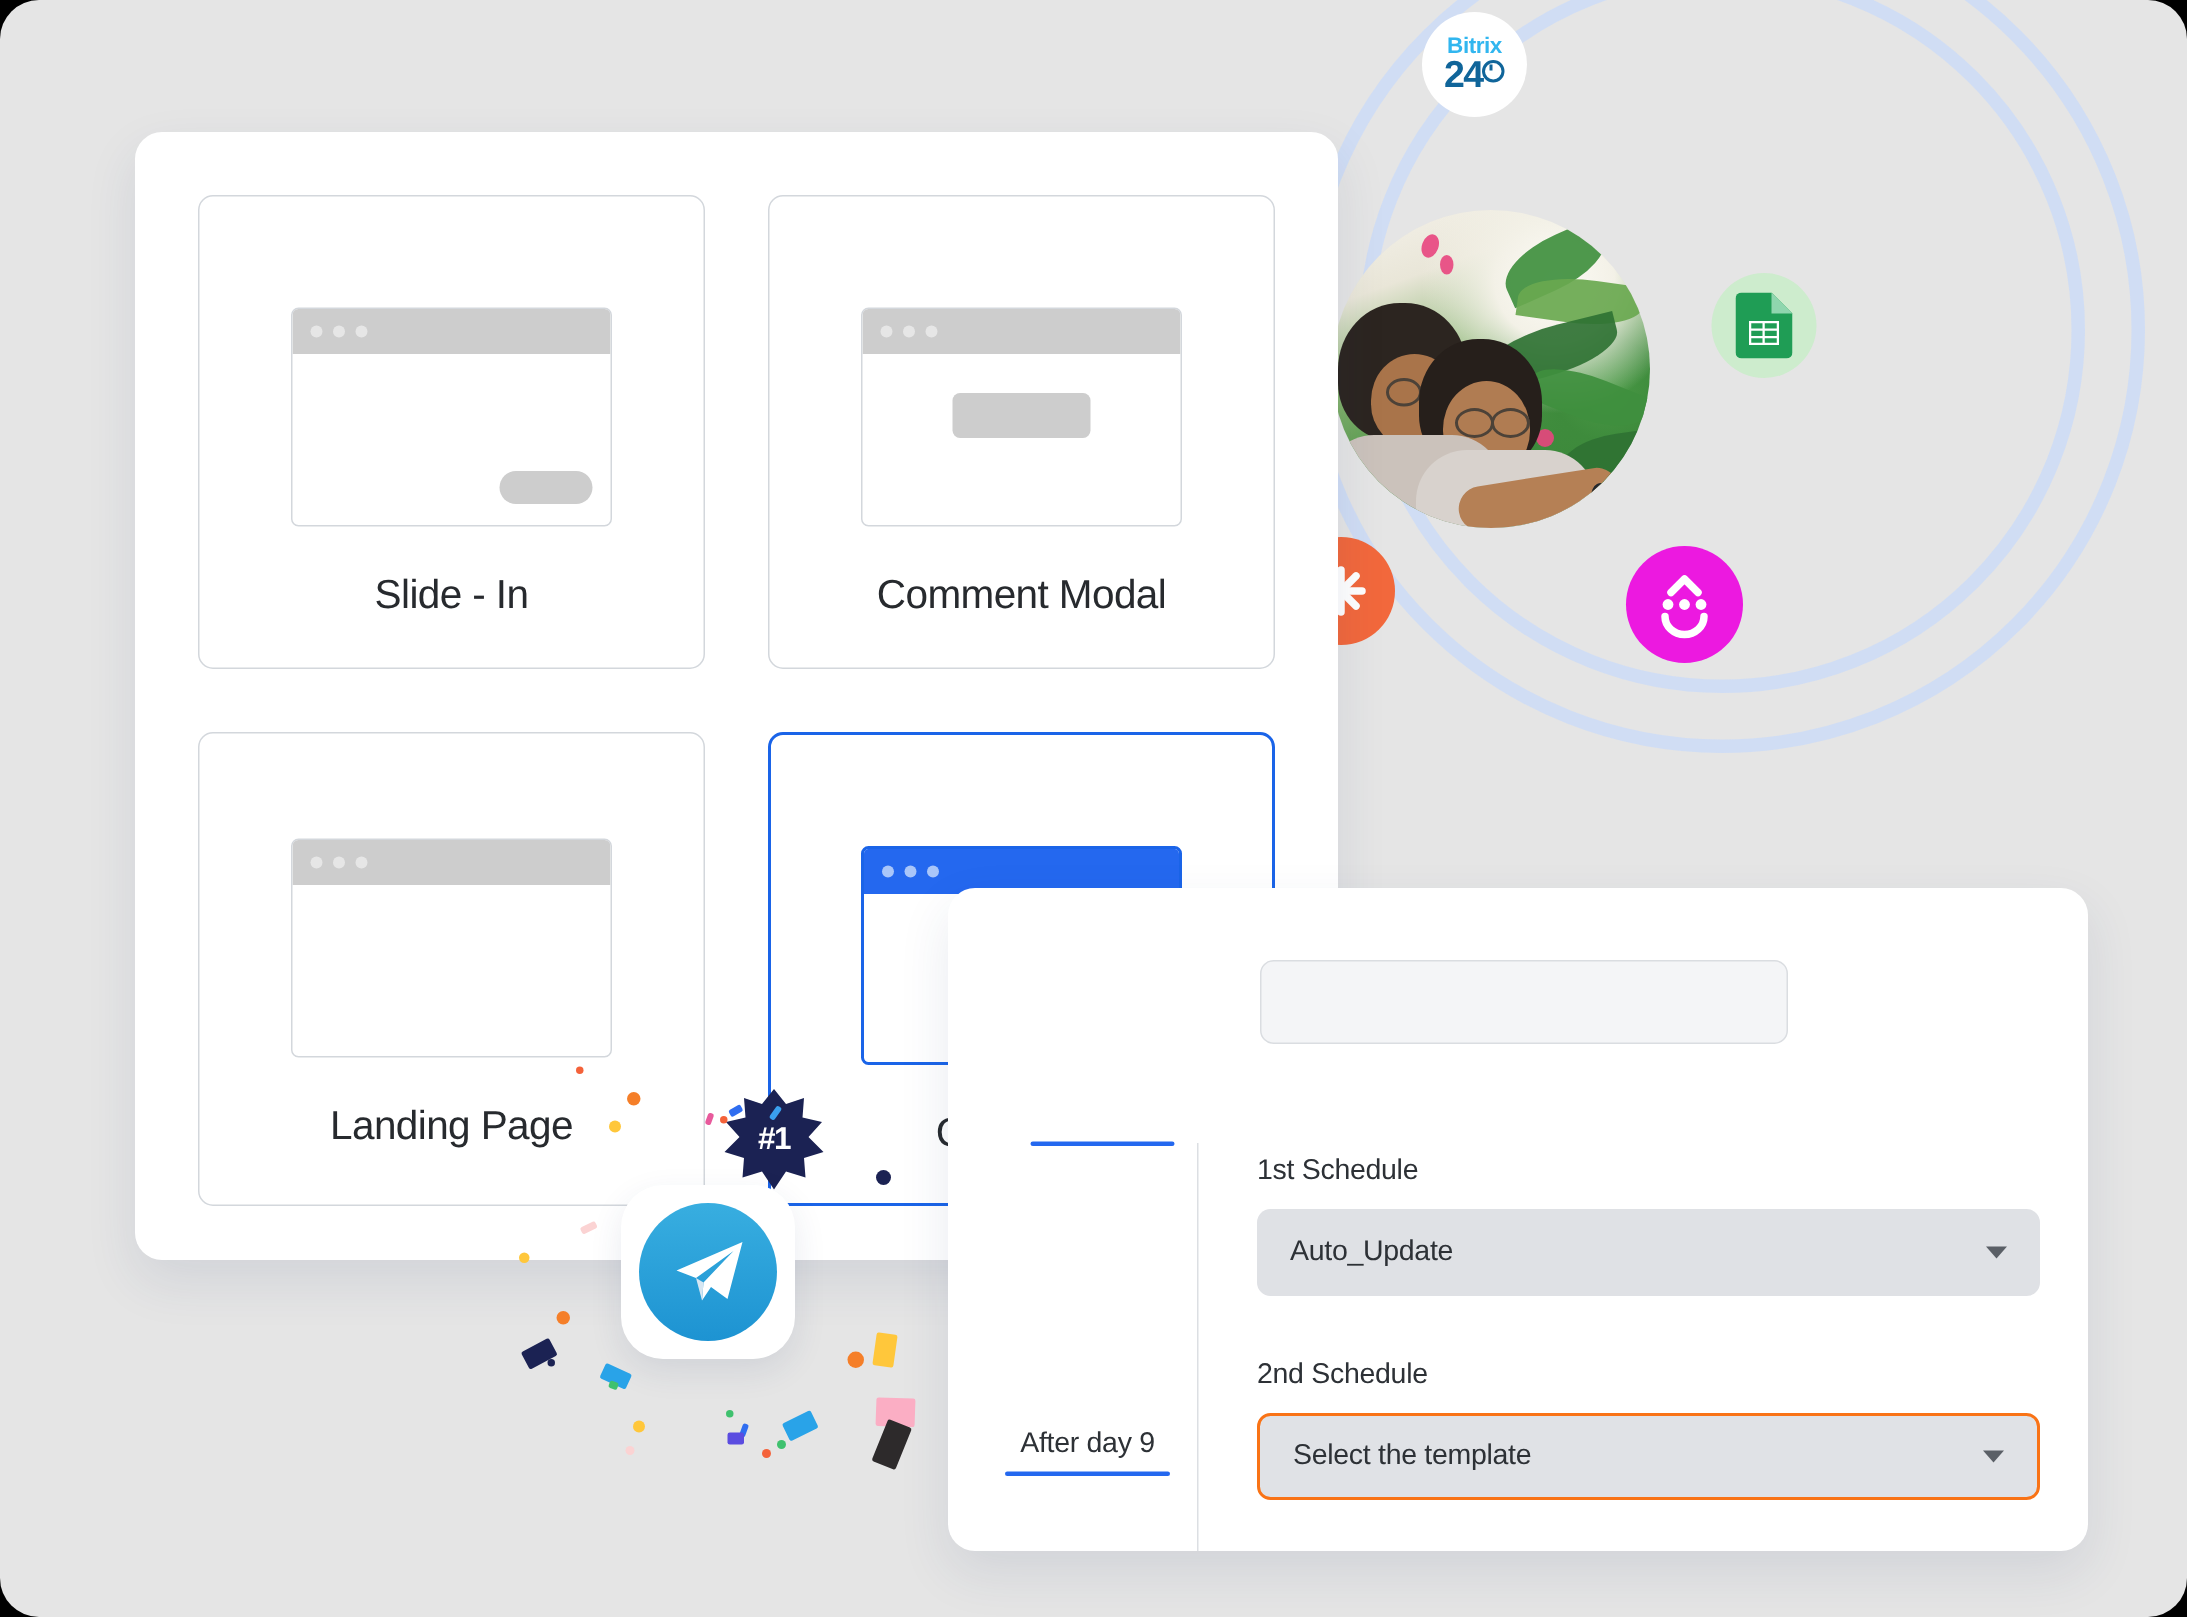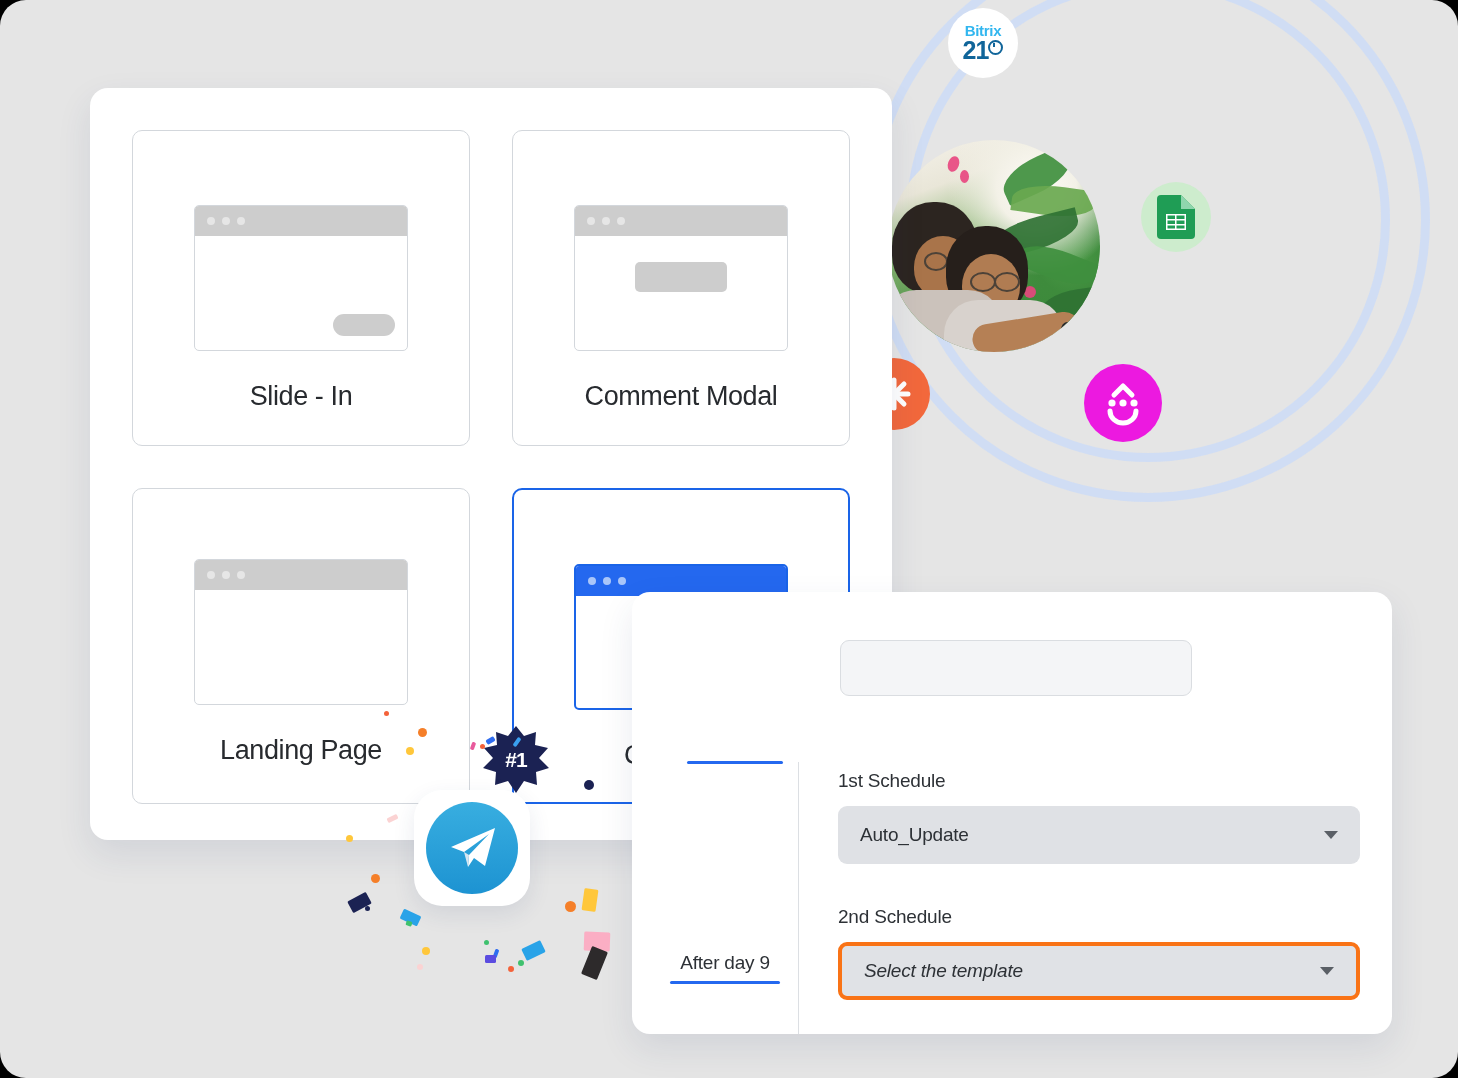--- a/index.html
+++ b/index.html
@@ -144,21 +144,21 @@
 
   .field-group{position:absolute;left:206px;width:522px;}
   #group-first{top:166px;}
   #group-second{top:302px;}
   .field-label{font-size:19px;color:#2d3136;letter-spacing:-.2px;margin-bottom:14px;margin-top:12px;}
   .select-box{
     height:58px;border-radius:9px;background:#dfe1e5;
     display:flex;align-items:center;justify-content:space-between;
     padding:0 22px;box-sizing:border-box;
   }
-  .select-box.focused{border:4px solid #f97316;background:#e0e2e6;font-style:italic;}
+  .select-box.focused{border:2px solid #f97316;background:#e0e2e6;}
   .select-value{font-size:19px;color:#2d3136;letter-spacing:-.2px;}
   .caret{width:0;height:0;border-left:7px solid transparent;border-right:7px solid transparent;border-top:8px solid #5a5f66;}
 
   
   .cf{position:absolute;}
   .cf.rect{border-radius:1.5px;}
   .cf.dot{border-radius:50%;}
 </style>
 </head>
 <body>
@@ -225,21 +225,21 @@
       <circle cx="14" cy="25" r="3.6" fill="#fff"></circle>
       <circle cx="25" cy="25" r="3.6" fill="#fff"></circle>
       <circle cx="36" cy="25" r="3.6" fill="#fff"></circle>
       <path d="M12 33 a13 12 0 0 0 26 0" fill="none" stroke="#fff" stroke-width="5" stroke-linecap="round"></path>
     </svg>
   </div>
 
   <div id="icon-bitrix">
     <div id="bitrix-word">Bitrix</div>
     <div id="bitrix-num-row">
-      <span id="bitrix-num">21</span>
+      <span id="bitrix-num">24</span>
       <span id="bitrix-clock"></span>
     </div>
   </div>
 
   <div id="templates-panel">
     <div id="templates-grid">
 
       <div class="tpl-card">
         <div class="tpl-thumb">
           <div class="win">

